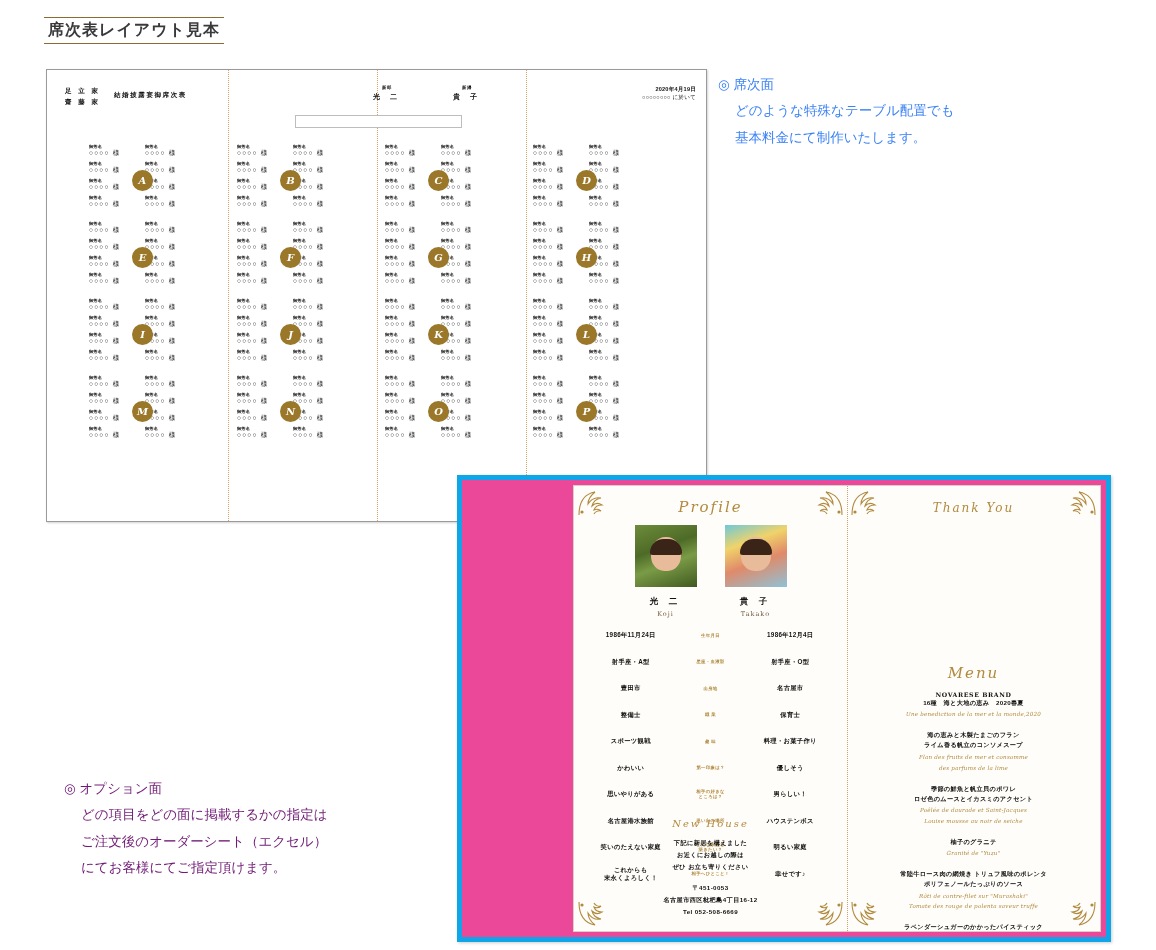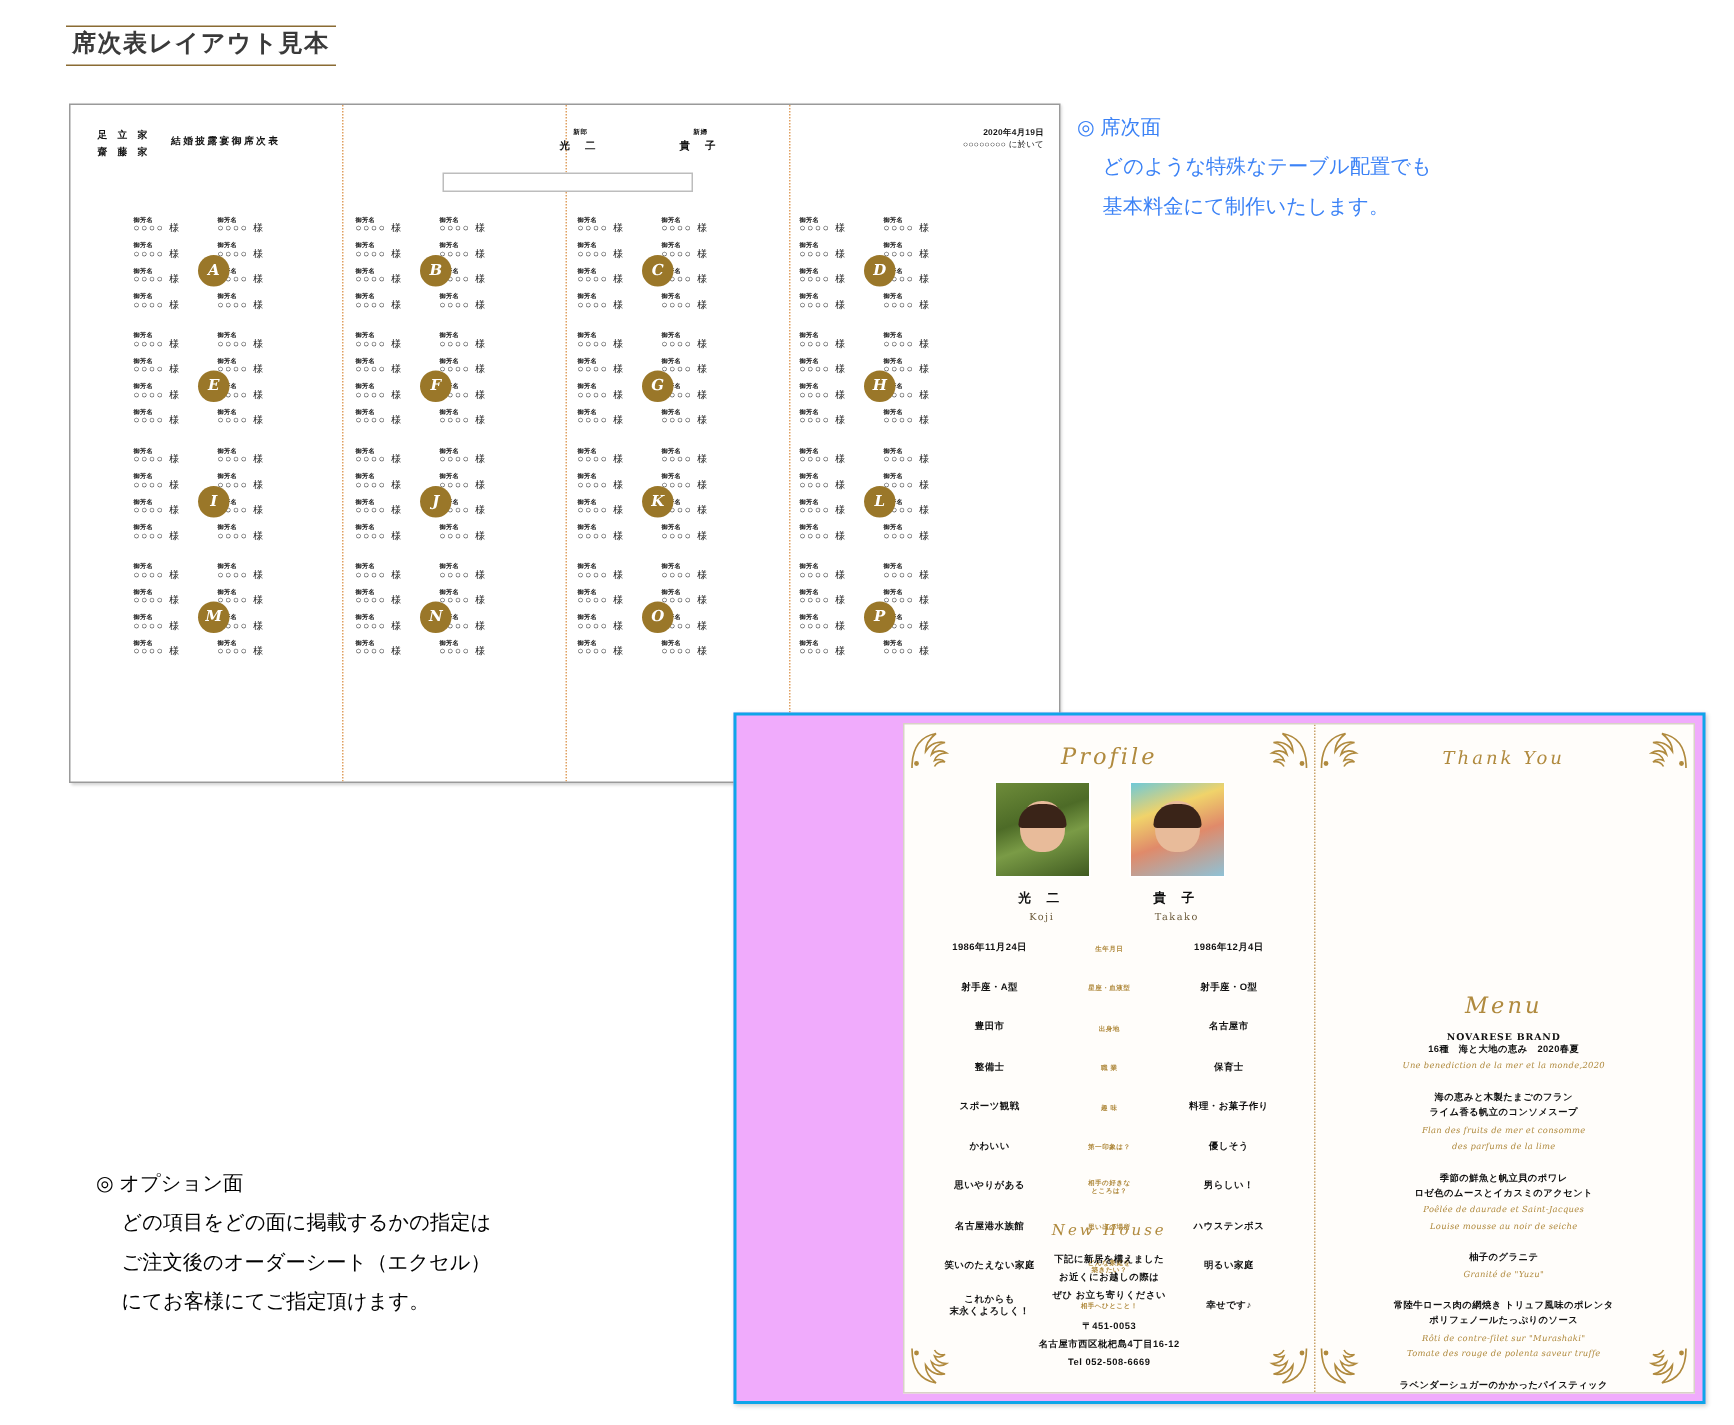--- a/index.html
+++ b/index.html
@@ -70,28 +70,28 @@
     background:#9a7729;color:#fff;display:flex;align-items:center;justify-content:center;
     font-family:"DejaVu Serif",serif;font-style:italic;font-size:10px;font-weight:bold;
   }
   
   #note-seating{position:absolute;left:718px;top:72px;width:400px;
     font-size:13.5px;line-height:1.95;color:#3b82f6;}
   #note-seating .nline{white-space:nowrap;}
   #note-seating .nline.indent{padding-left:17px;}
   
   #note-option{position:absolute;left:64px;top:776px;width:430px;
-    font-size:13.5px;line-height:1.95;color:#000000;}
+    font-size:13.5px;line-height:1.95;color:#701a75;}
   #note-option .nline{white-space:nowrap;}
   #note-option .nline.indent{padding-left:17px;}
   
   #profile-card{
     position:absolute;left:457px;top:475px;width:644px;height:457px;
-    background:#f0abfc;border:2px solid #0ea5e9;
-    box-shadow:1px 1px 3px rgba(0,0,0,.2);overflow:hidden;margin-left:32px;
+    background:#ec4899;border:5px solid #0ea5e9;
+    box-shadow:1px 1px 3px rgba(0,0,0,.2);overflow:hidden;
   }
   #card-inner{position:absolute;left:111px;top:5px;right:5px;bottom:5px;
     background:#fffdfa;border:1px solid #d8d2c6;overflow:hidden;}
   #card-spine{position:absolute;left:273px;top:0;bottom:0;width:0;border-left:1px dotted #c9a36a;}
   .leaf{position:absolute;top:0;bottom:0;overflow:hidden;}
   .leaf.left{left:0;width:273px;}
   .leaf.right{left:273px;right:0;}
   .script-h{
     font-family:"DejaVu Serif",serif;font-style:italic;color:#b08a3e;
     text-align:center;font-size:15px;letter-spacing:2px;

